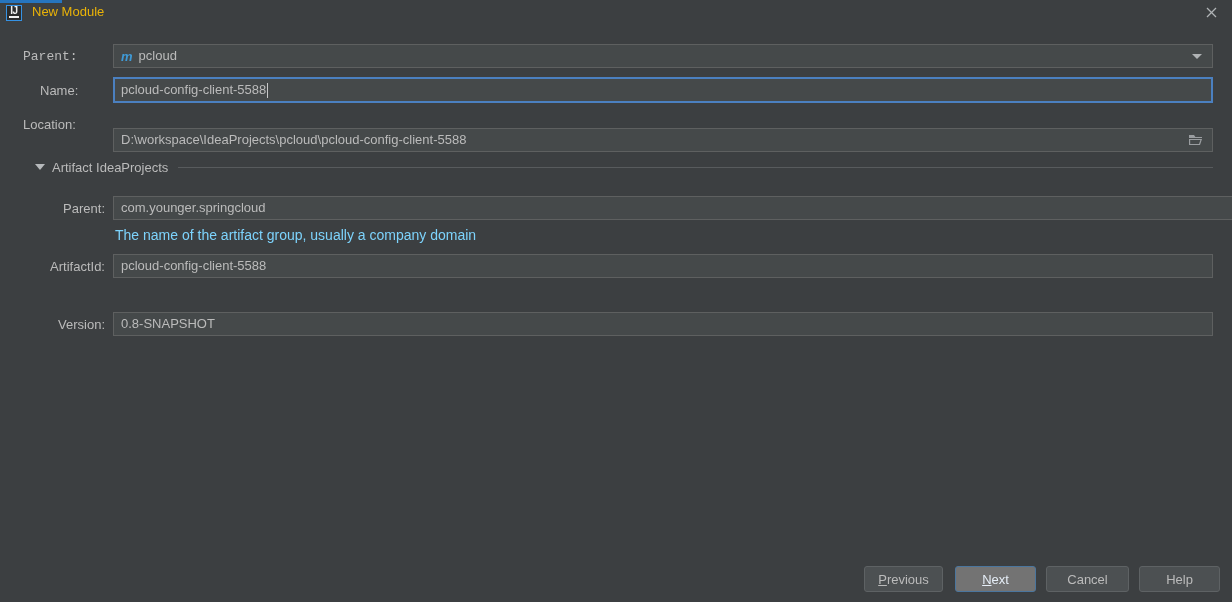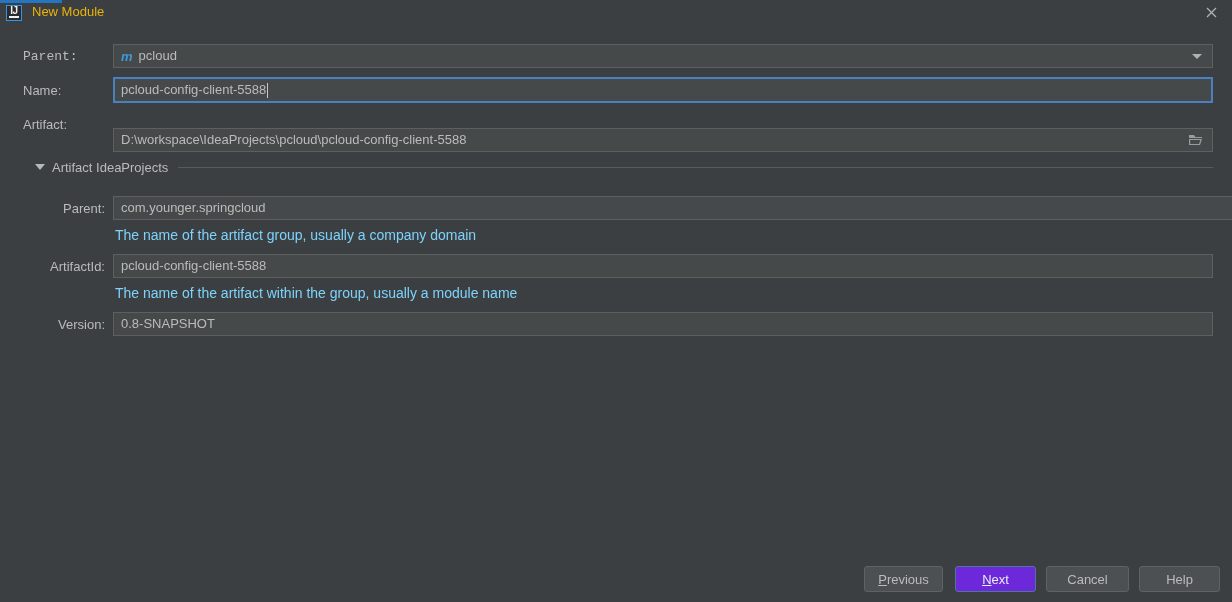--- a/index.html
+++ b/index.html
@@ -202,21 +202,21 @@
     display: flex;
     align-items: center;
     justify-content: center;
     font-size: 13px;
     background: #4c5052;
     border: 1px solid #5e6264;
     color: #bbbbbb;
     user-select: none;
   }
   .btn.default {
-    background: #6d28d9;
+    background: #737373;
     border: 1px solid #4b769e;
     color: #e6eef7;
   }
   .mn { text-decoration: underline; }
 </style>
 </head>
 <body>
 
 <div class="window">
 
@@ -238,30 +238,30 @@
 
   <div class="form-row" style="left:23px; top:44px;font-family:Liberation Mono, monospace;">
     <span class="row-label">Parent:</span>
   </div>
   <div class="field" style="left:113px; top:44px; width:1100px;">
     <span class="maven-m">m</span>
     <span class="val">pcloud</span>
     <span class="chevron-down"></span>
   </div>
 
-  <div class="form-row" style="left:23px; top:78px;text-align:center;">
+  <div class="form-row" style="left:40px; top:78px;text-align:center;">
     <span class="row-label">Name:</span>
   </div>
   <div class="field focused" style="left:113px; top:77px; width:1100px; height:26px;">
     <span class="val">pcloud-config-client-5588</span>
       <span class="caret"></span>
   </div>
 
   <div class="form-row" style="left:23px; top:112px;">
-    <span class="row-label">Artifact:</span>
+    <span class="row-label">Location:</span>
   </div>
   <div class="field" style="left:113px; top:112px; width:1100px;margin-top:16px;">
     <span class="val">D:\workspace\IdeaProjects\pcloud\pcloud-config-client-5588</span>
     <span class="folder-icon">
       <svg width="16" height="14" viewBox="0 0 16 14">
         <path d="M1 2 h5 l1.4 2 H14 v1 H1 z" fill="#9a9da0"></path>
         <path d="M1 6 h13 l-2 6 H1 z" fill="#9a9da0"></path>
         <path d="M2.2 7 h10.2 l-1.4 4 H2.2 z" fill="#45494a"></path>
       </svg>
     </span>
@@ -280,21 +280,20 @@
     <span class="val">com.younger.springcloud</span>
   </div>
   <div class="hint" style="left:115px; top:227px;">The name of the artifact group, usually a company domain</div>
 
   <div class="form-row" style="left:0px; top:254px; width:105px; justify-content:flex-end;">
     <span class="row-label right">ArtifactId:</span>
   </div>
   <div class="field" style="left:113px; top:254px; width:1100px;">
     <span class="val">pcloud-config-client-5588</span>
   </div>
-  <div class="hint" style="left:115px; top:285px;">The name of the artifact within the group, usually a module name</div>
 
   <div class="form-row" style="left:0px; top:312px; width:105px; justify-content:flex-end;">
     <span class="row-label right">Version:</span>
   </div>
   <div class="field" style="left:113px; top:312px; width:1100px;">
     <span class="val">0.8-SNAPSHOT</span>
   </div>
 
   <div class="btn" style="left:864px; top:566px; width:79px;">
     <span><span class="mn">P</span><span>revious</span></span>

